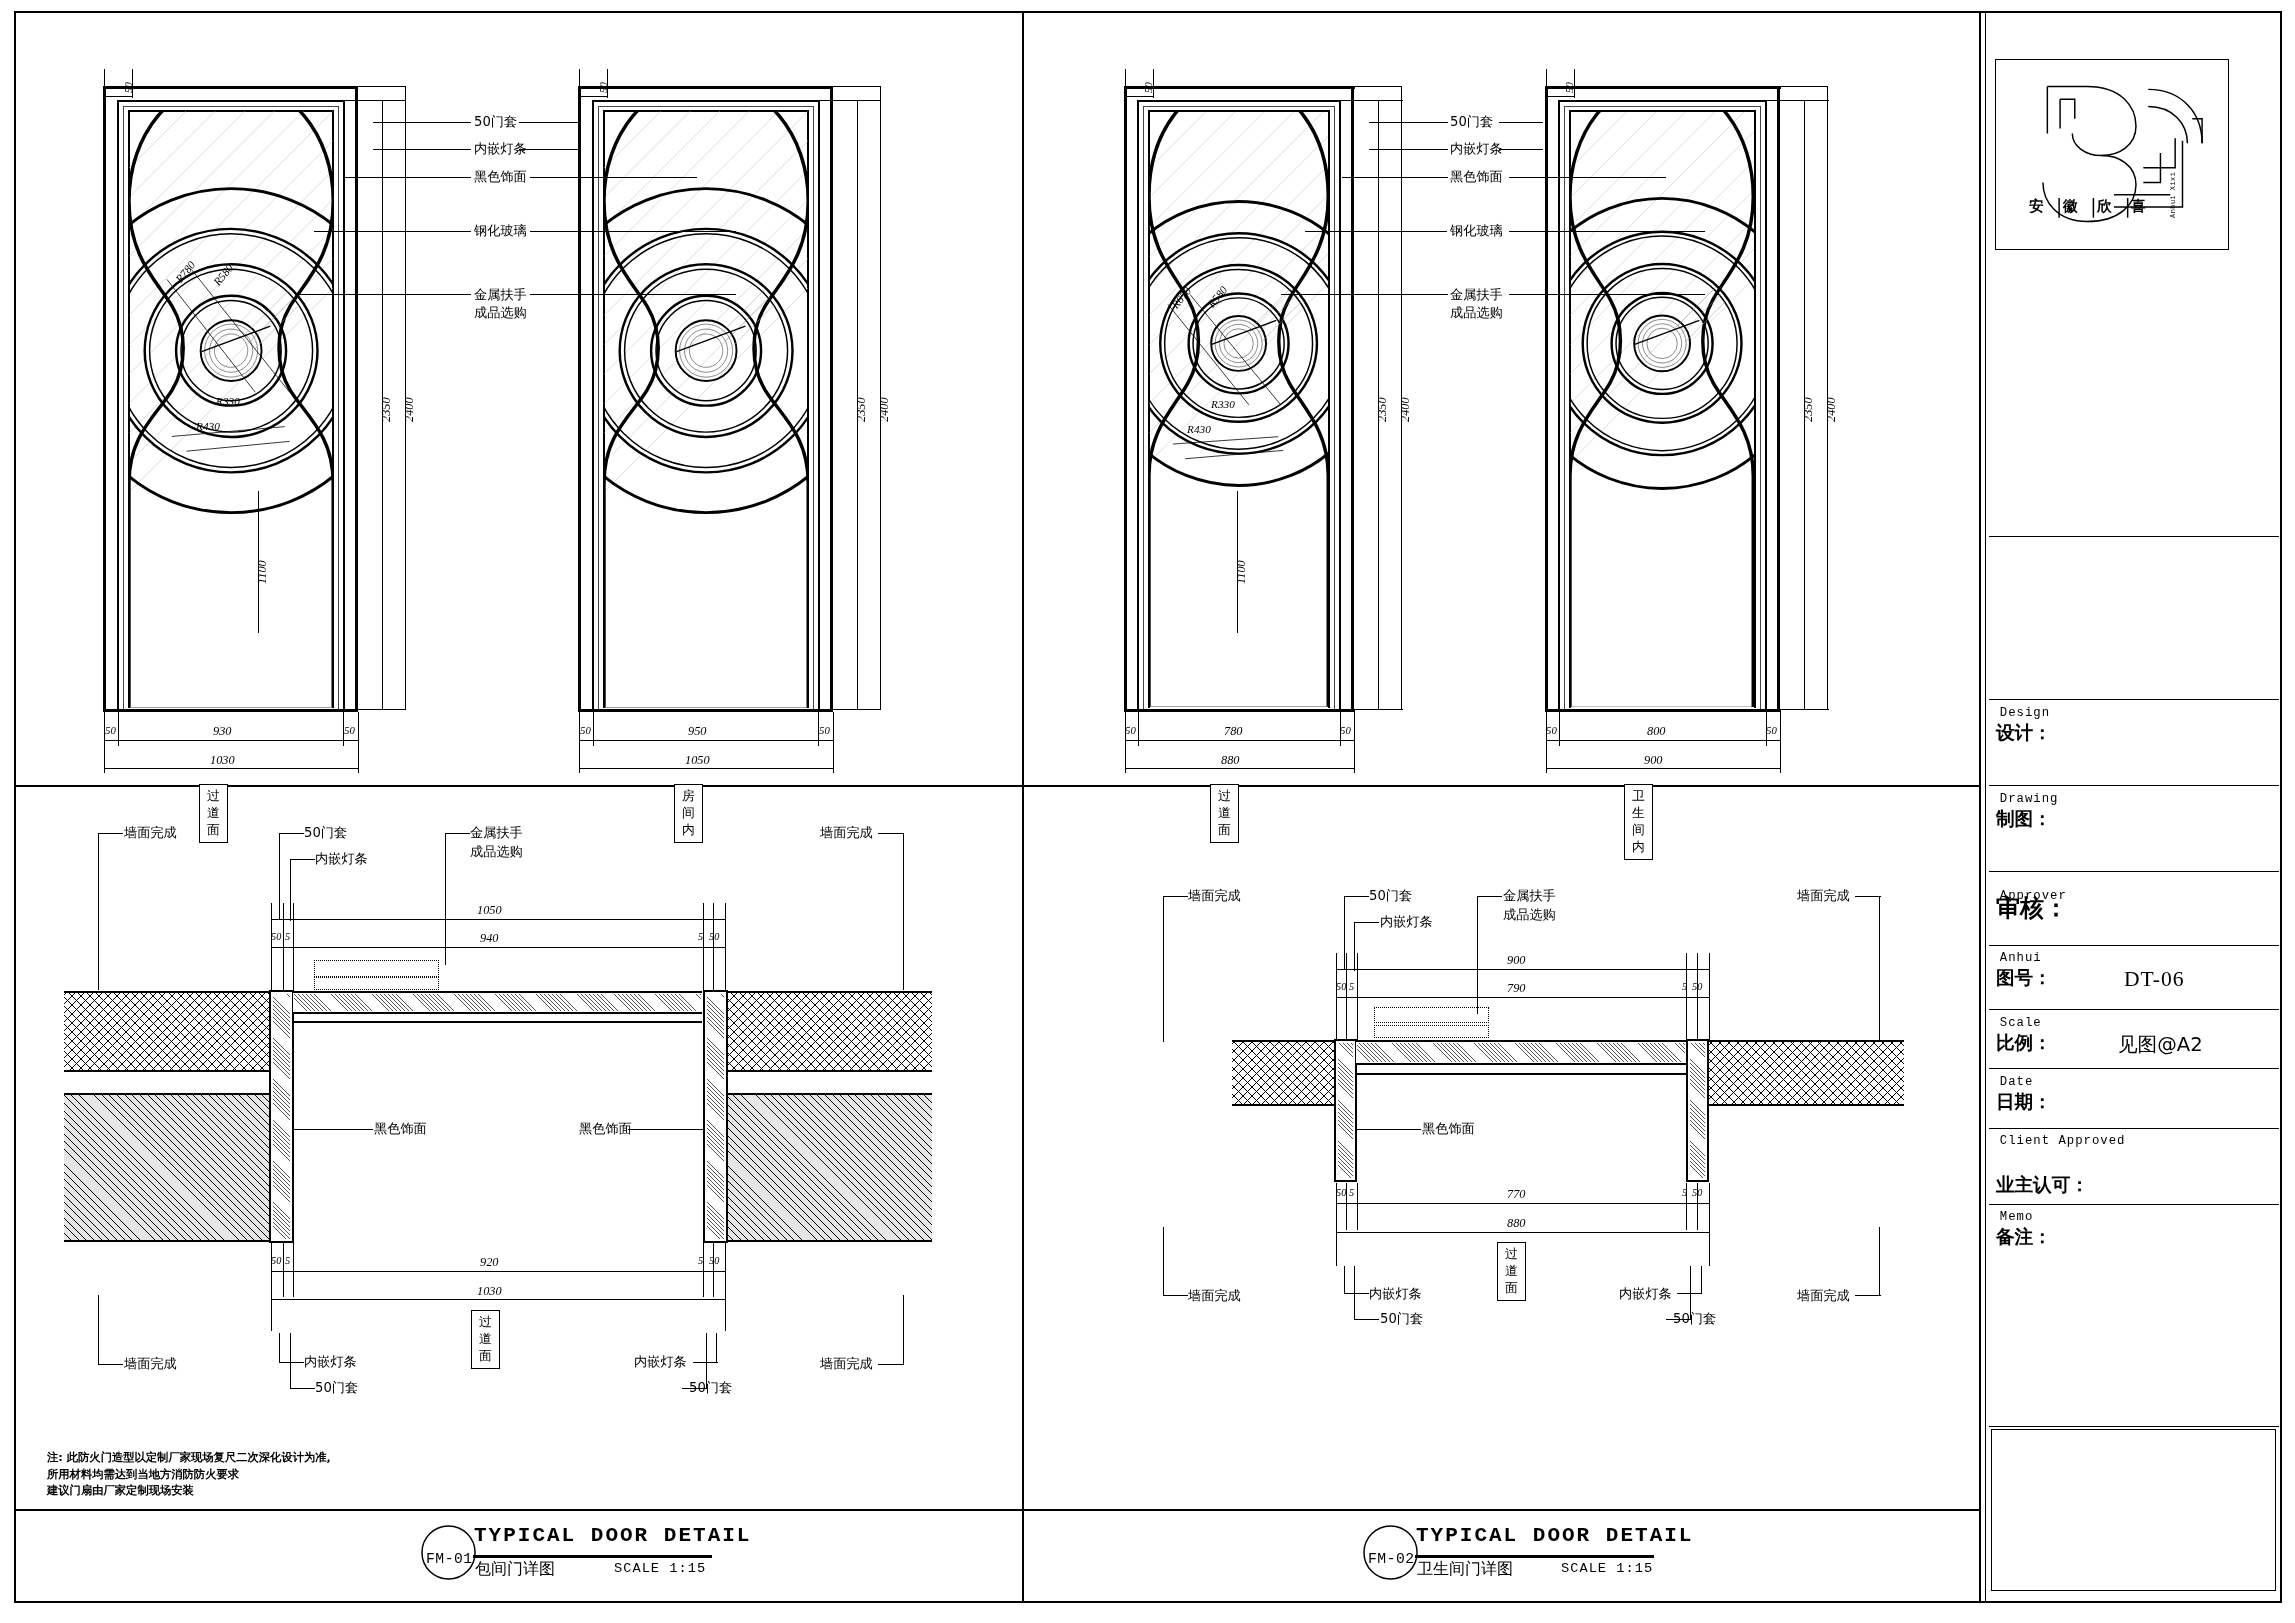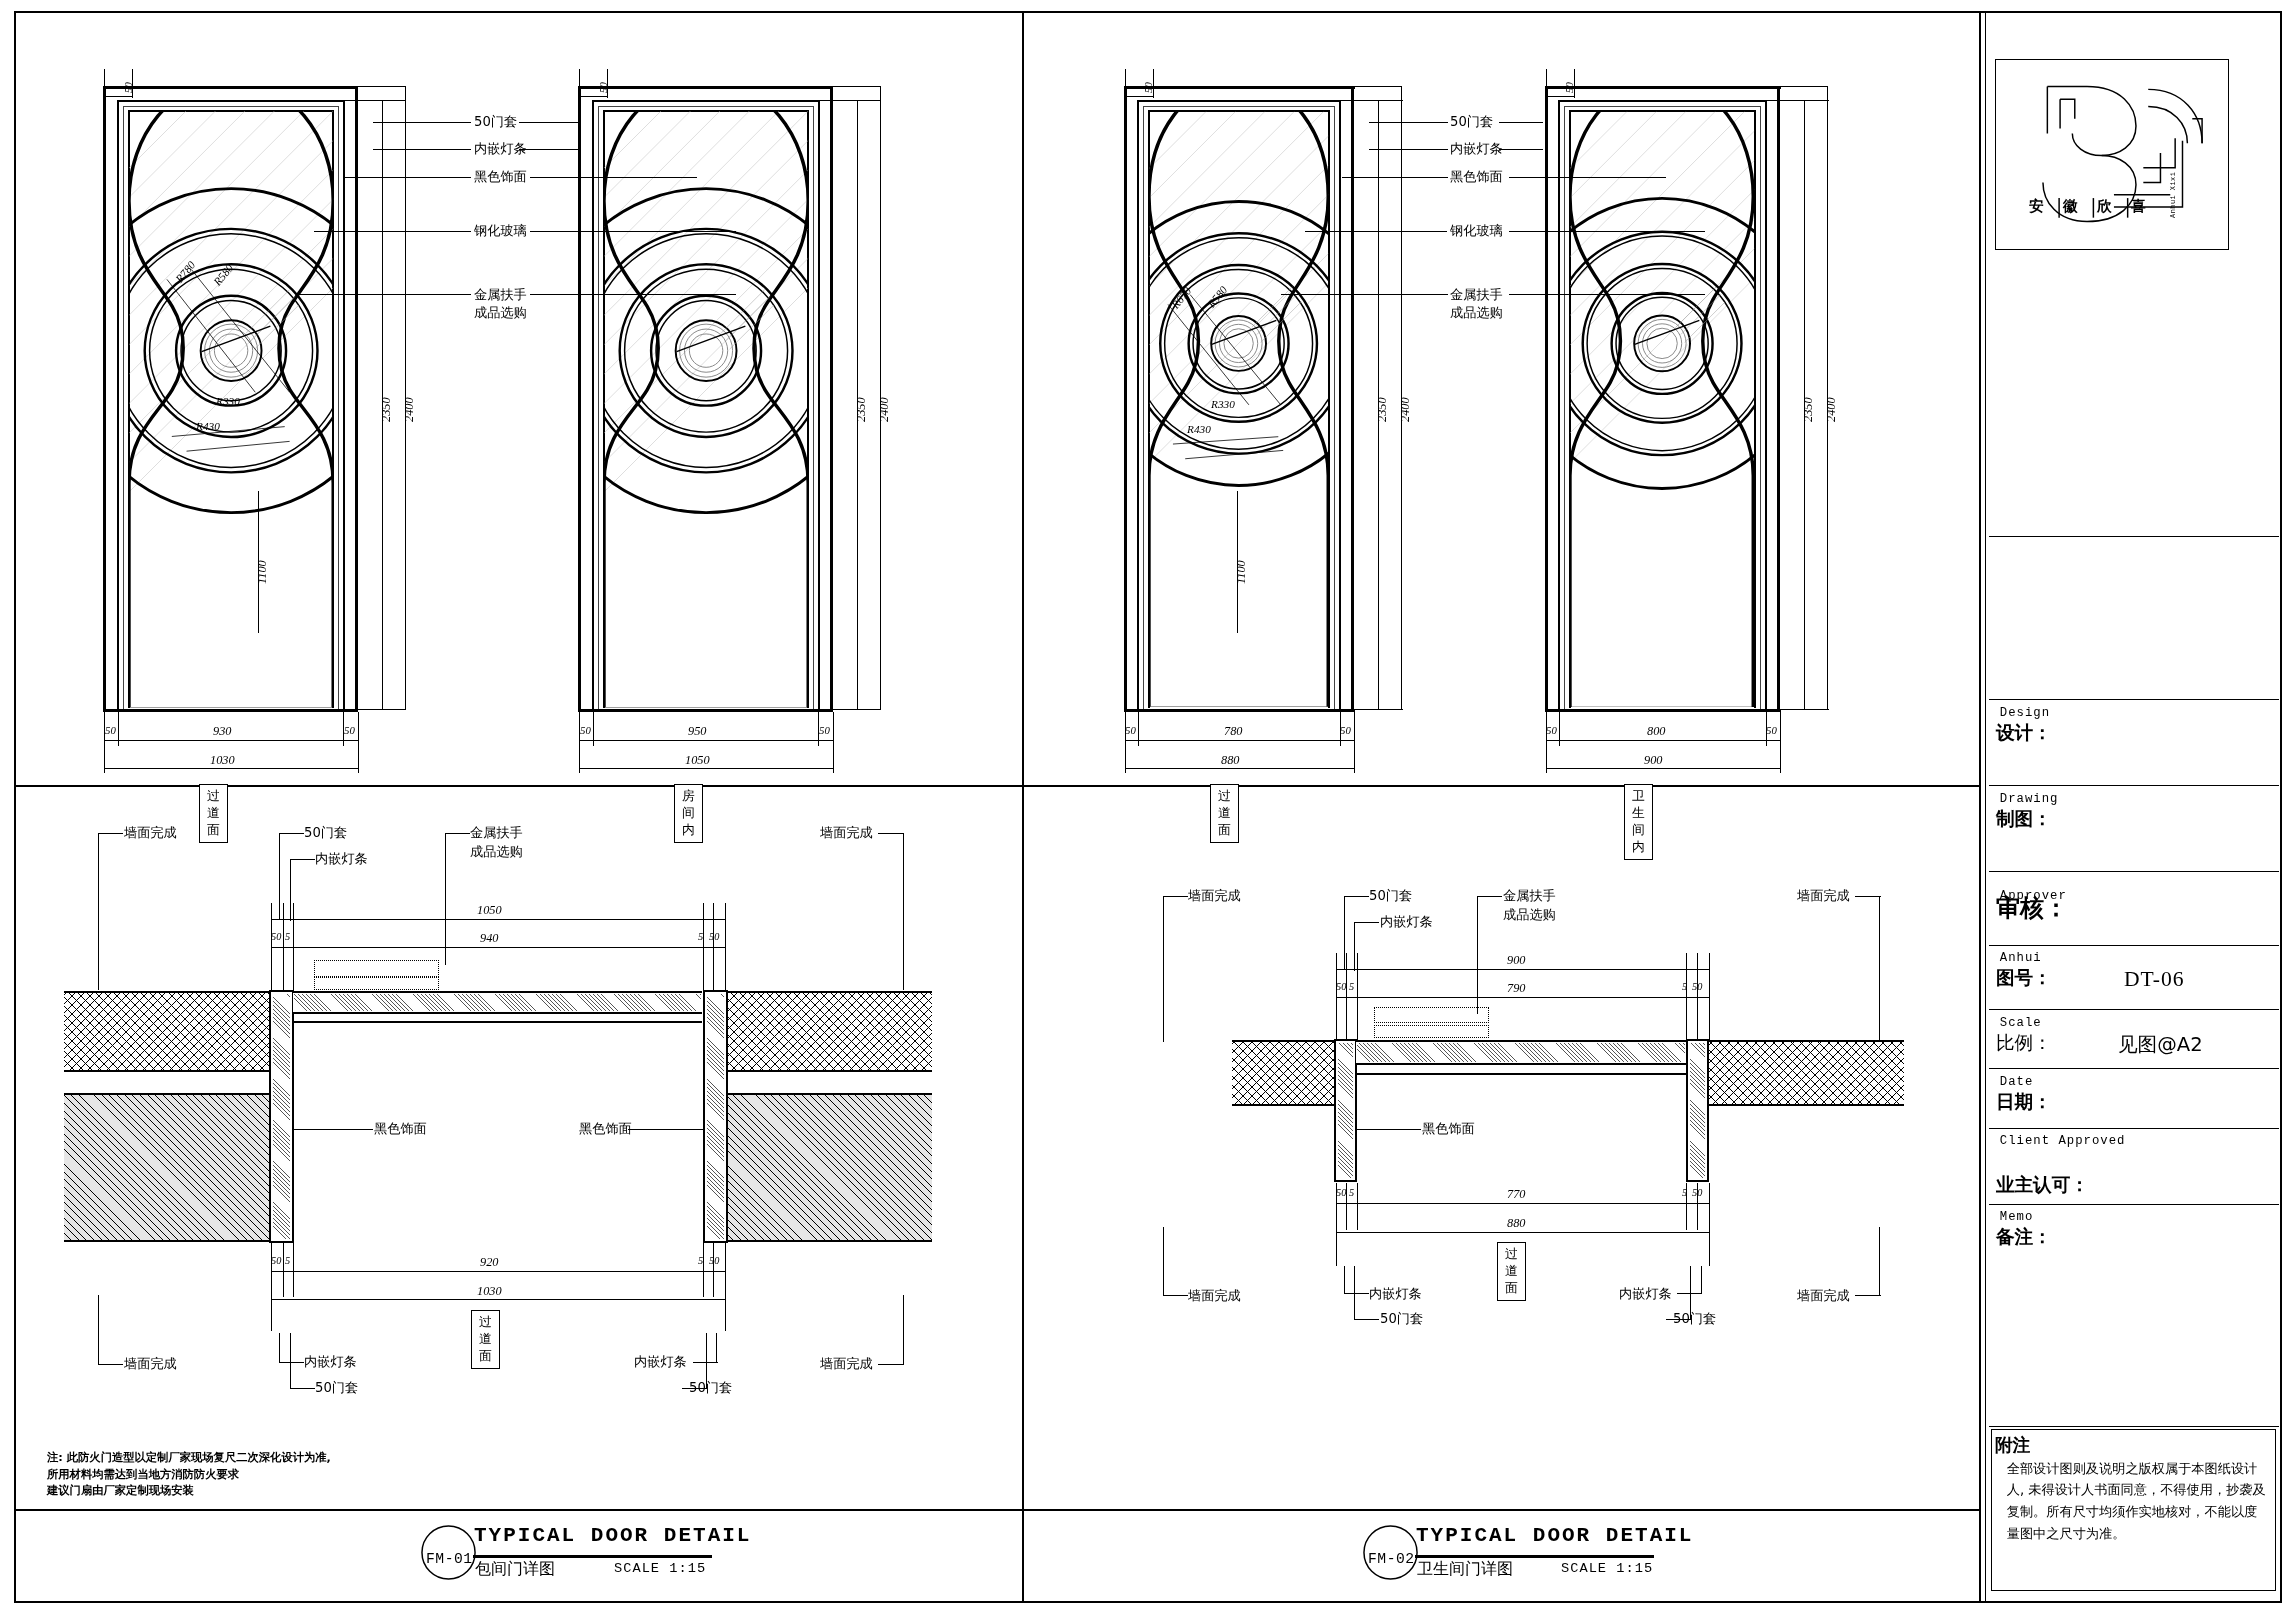--- a/index.html
+++ b/index.html
@@ -756,21 +756,21 @@
 
     <div class="abs" style="left:0;top:935px;width:290px;height:63px;">
       <div class="txt mono" style="left:10.8px;top:4.9px;font-size:12.3px;letter-spacing:1px;">Anhui</div>
       <div class="txt zh" style="left:6.9px;top:19.6px;font-size:18.6px;font-weight:bold;">图号：</div>
       <div class="txt serif" style="left:135px;top:21.6px;font-size:21.6px;letter-spacing:1px;">DT-06</div>
     </div>
     <div class="abs" style="left:0;top:998px;width:290px;height:1.5px;background:#000;"></div>
 
     <div class="abs" style="left:0;top:1000px;width:290px;height:58px;">
       <div class="txt mono" style="left:10.8px;top:4.9px;font-size:12.3px;letter-spacing:1px;">Scale</div>
-      <div class="txt zh" style="left:6.9px;top:19.6px;font-size:18.6px;font-weight:normal;">比例：</div>
+      <div class="txt zh" style="left:6.9px;top:19.6px;font-size:18.6px;font-weight:bold;">比例：</div>
       <div class="txt zh" style="left:129px;top:20.6px;font-size:19.6px;">见图@A2</div>
     </div>
     <div class="abs" style="left:0;top:1057px;width:290px;height:1.5px;background:#000;"></div>
 
     <div class="abs" style="left:0;top:1059px;width:290px;height:58px;">
       <div class="txt mono" style="left:10.8px;top:4.9px;font-size:12.3px;letter-spacing:1px;">Date</div>
       <div class="txt zh" style="left:6.9px;top:19.6px;font-size:18.6px;font-weight:bold;">日期：</div>
       <div class="txt zh" style="left:137px;top:20.6px;font-size:18.6px;"></div>
     </div>
     <div class="abs" style="left:0;top:1117px;width:290px;height:1.5px;background:#000;"></div>
@@ -782,21 +782,17 @@
     </div>
     <div class="abs" style="left:0;top:1193px;width:290px;height:1.5px;background:#000;"></div>
 
     <div class="abs" style="left:0;top:1194px;width:290px;height:221px;">
       <div class="txt mono" style="left:10.8px;top:4.9px;font-size:12.3px;letter-spacing:1px;">Memo</div>
       <div class="txt zh" style="left:6.9px;top:19.6px;font-size:18.6px;font-weight:bold;">备注：</div>
       <div class="txt zh" style="left:137px;top:20.6px;font-size:18.6px;"></div>
     </div>
     <div class="abs" style="left:0;top:1415px;width:290px;height:1.5px;background:#000;"></div>
 
-    <div class="abs" style="left:0;top:1417px;width:290px;height:174px;">
-      <div class="txt zh" style="left:5.9px;top:4.9px;font-size:17.7px;font-weight:bold;">附注</div>
-      <div style="position:absolute;left:17.7px;top:30px;width:260px;font-size:13.2px;line-height:21.6px;font-family:'DejaVu Sans',sans-serif;color:#000;">全部设计图则及说明之版权属于本图纸设计人, 未得设计人书面同意，不得使用，抄袭及复制。所有尺寸均须作实地核对，不能以度量图中之尺寸为准。</div>
-    </div>
     <div class="abs" style="left:2px;top:1418px;width:285px;height:162px;border:1.5px solid #000;box-sizing:border-box;pointer-events:none;"></div>
   </div>
 
 </div>
 
 
 </body></html>

